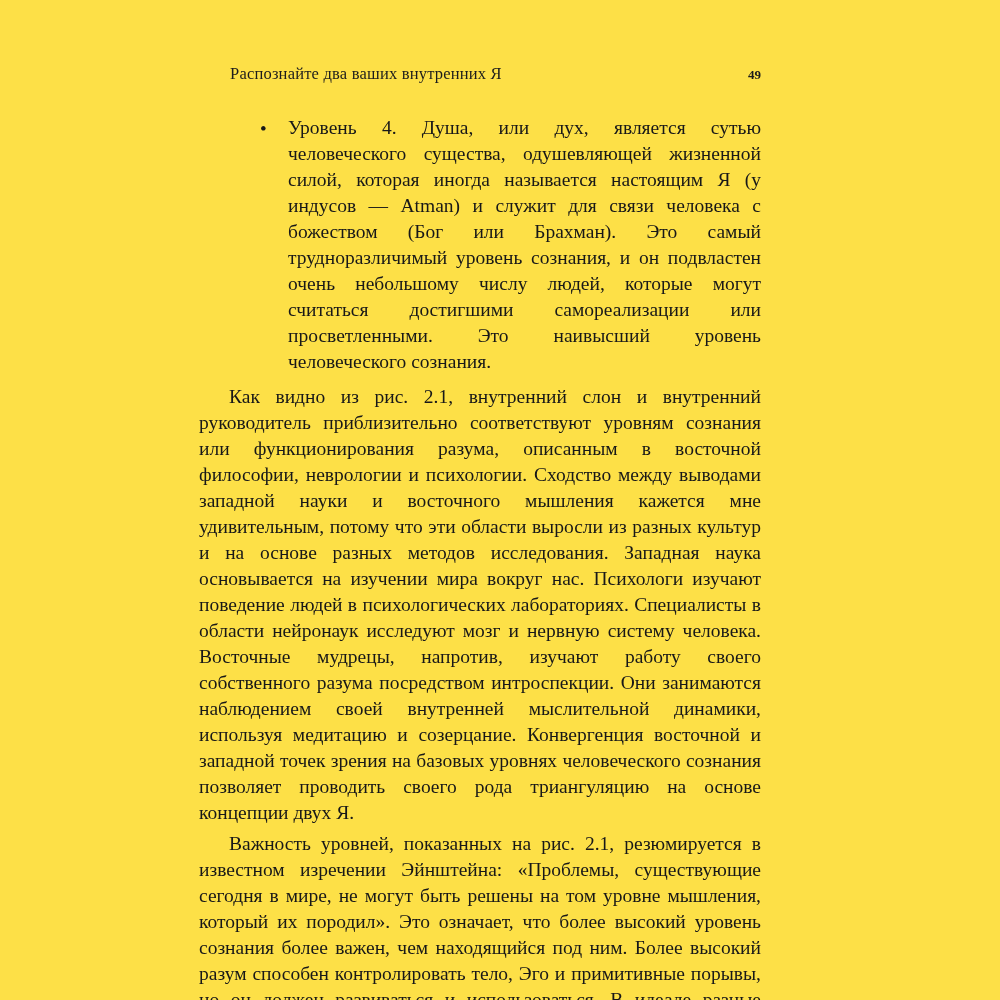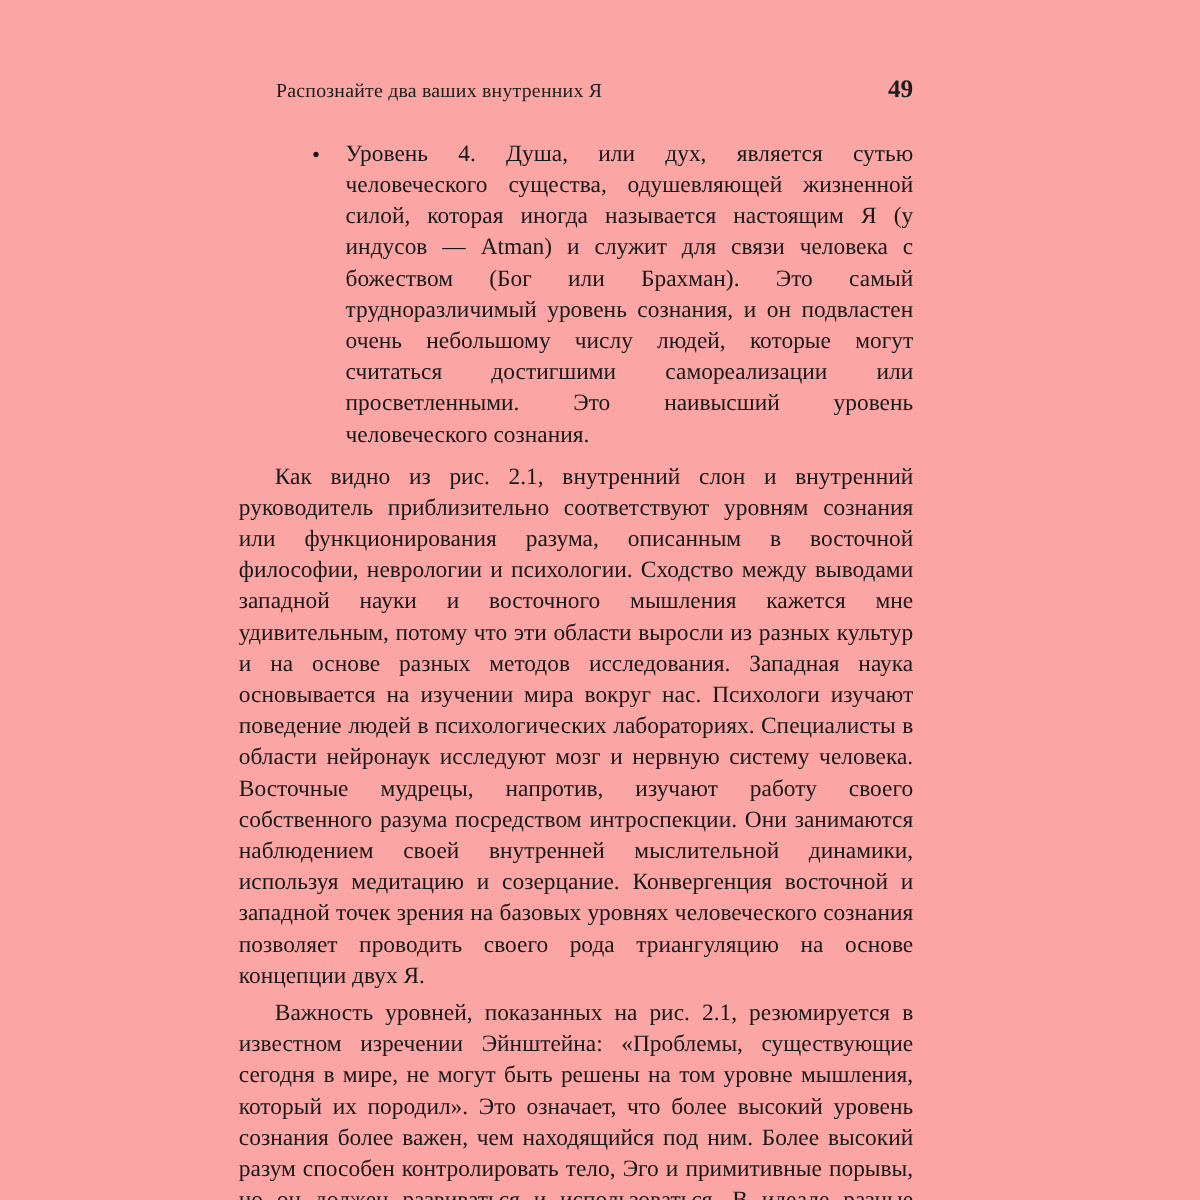--- a/index.html
+++ b/index.html
@@ -4,21 +4,21 @@
 <style>
   html, body {
     margin: 0;
     padding: 0;
     background: #ffffff;
   }
   .page {
     position: relative;
     width: 1000px;
     height: 1000px;
-    background: #fca5a5;
+    background: #fde047;
     color: #1c1c1c;
     font-family: "Liberation Serif", "DejaVu Serif", serif;
     overflow: hidden;
     box-sizing: border-box;
   }
   .text-column {
     position: absolute;
     left: 199px;
     top: 64px;
     width: 562px;
@@ -31,21 +31,21 @@
     line-height: 20px;
     padding-left: 31px;
     margin-bottom: 30px;
     color: #1c1c1c;
   }
   .running-head .title {
     letter-spacing: 0.2px;
   }
   .running-head .page-num {
     font-weight: bold;
-    font-size: 21px;
+    font-size: 13px;
   }
   .body-text {
     font-size: 19.5px;
     line-height: 26px;
     text-align: justify;
     color: #181818;
   }
   .bullet-item {
     position: relative;
     padding-left: 89px;

